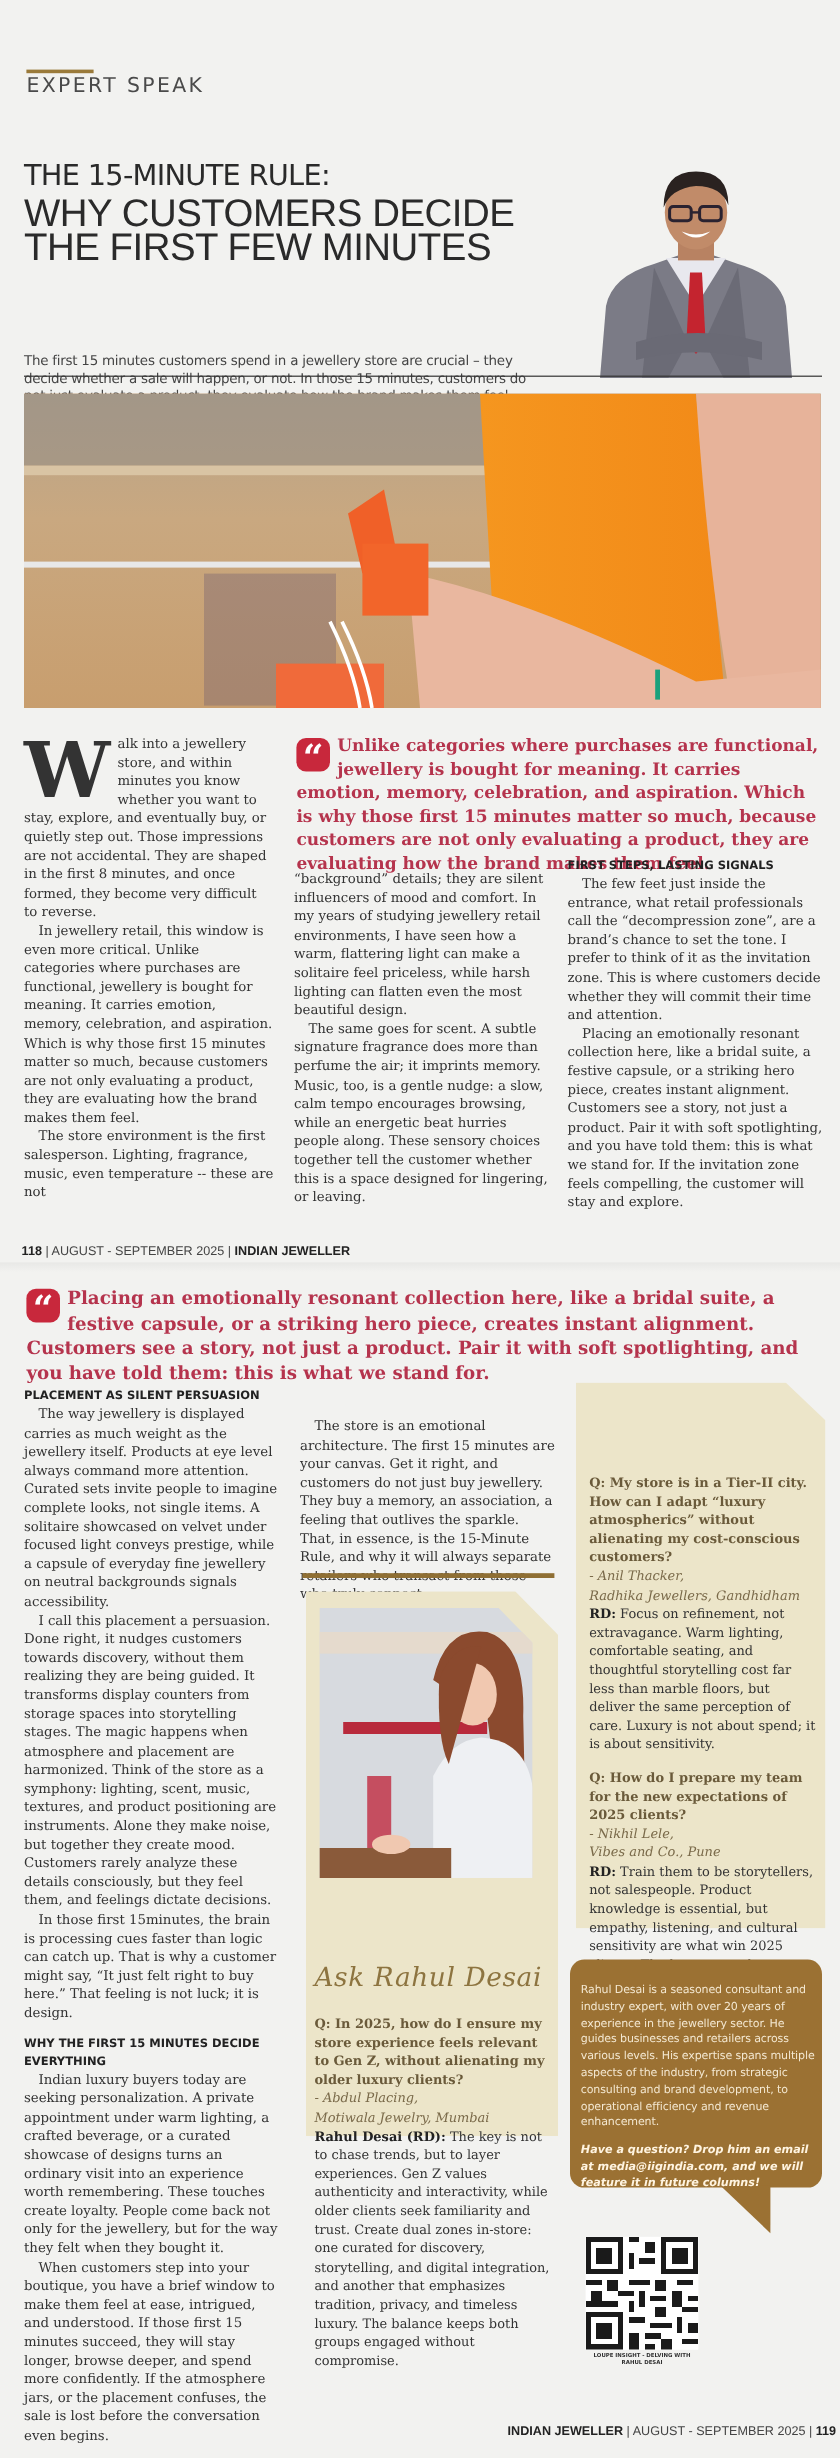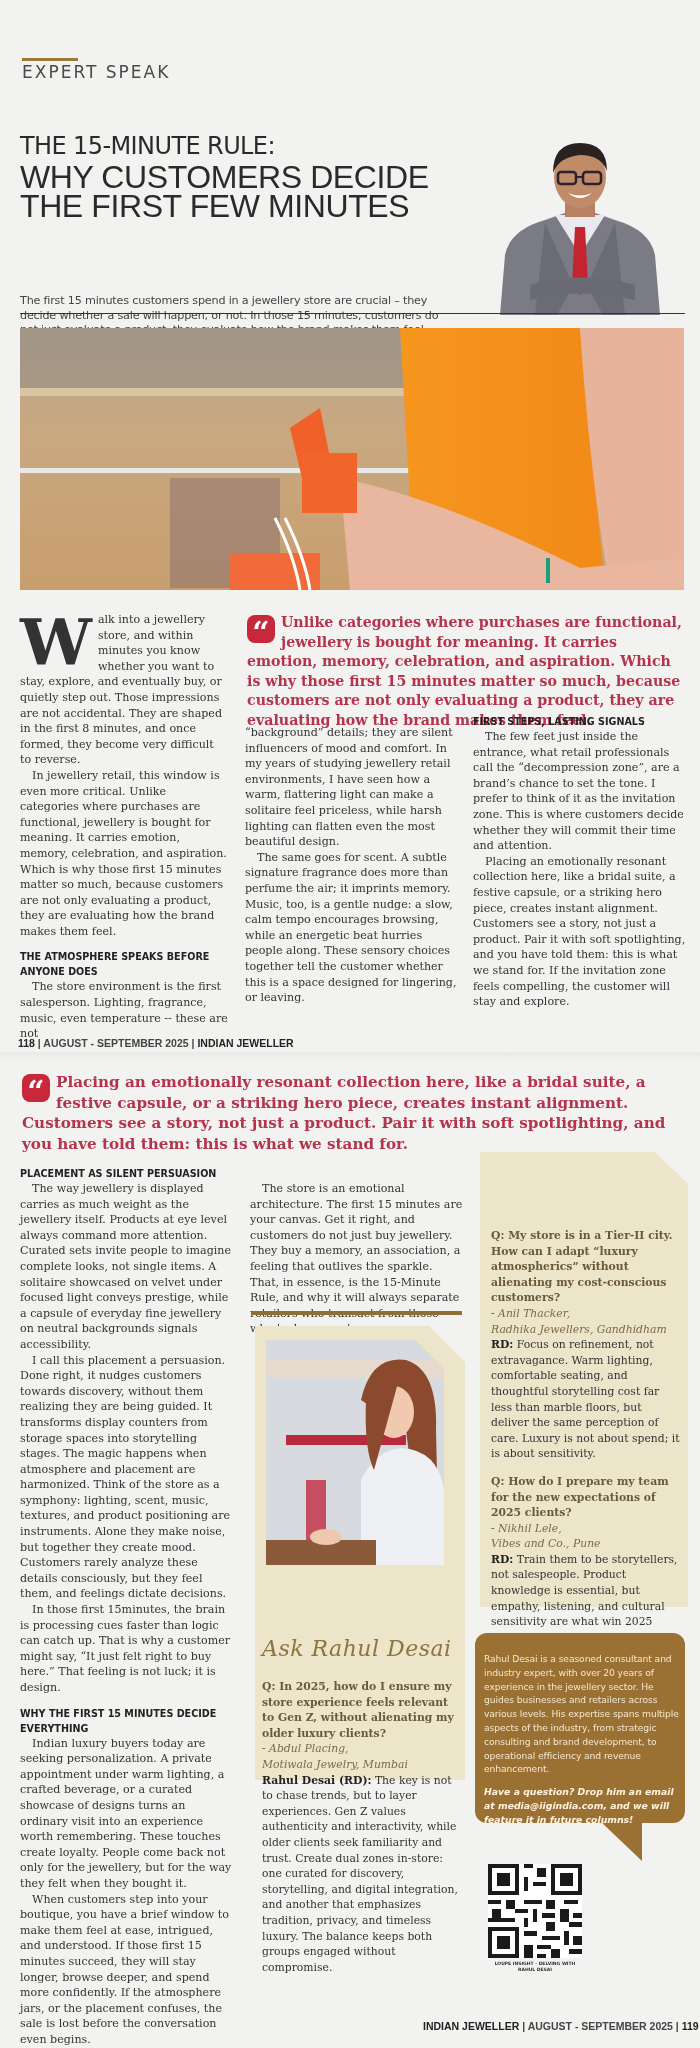--- a/index.html
+++ b/index.html
@@ -25,21 +25,21 @@
   .col { font-size: 11.1px; line-height: 15.6px; color: #333; text-align: left; }
   .col p { text-indent: 12px; }
   .col p.noind { text-indent: 0; }
   .subhead { font-family: "DejaVu Sans", sans-serif; font-weight: 800; font-size: 9.6px; line-height: 15px; color: #222; letter-spacing: 0px; margin-top: 10px; text-transform: uppercase; }
 
   .dropcap { float: left; font-family: "DejaVu Serif", serif; font-size: 64px; line-height: 56px; font-weight: 700; color: #333; margin: 3px 6px 0 0; }
 
   .pullquote { font-family: "DejaVu Serif", serif; font-weight: 700; color: #b5344d; }
   .quote-icon { display: inline-block; width: 28px; height: 28px; background: #c8283c; border-radius: 8px; color: #fff; font-size: 30px; font-weight: 900; line-height: 36px; text-align: center; font-family: "DejaVu Serif", serif; float: left; margin: 2px 6px 0 0; }
 
-  .folio { font-family: "Liberation Sans", sans-serif; font-size: 10.5px; color: #444; font-weight: bold; }
+  .folio { font-family: "Liberation Sans", sans-serif; font-size: 10.5px; color: #444; }
   .folio b { color: #222; }
 
   
   .page-divider { left: 0; top: 1052px; width: 700px; height: 8px; background: linear-gradient(#e8e8e6,#f2f2f0); }
 
   .gold-rule { left: 252px; top: 1311px; width: 210px; height: 4px; background: #8f6f34; }
 
   .qa-panel-left { left: 255px; top: 1326px; width: 210px; height: 454px; background: #ece5c9; clip-path: polygon(0 0, 83% 0, 100% 8%, 100% 100%, 0 100%); }
   .qa-photo { left: 266px; top: 1340px; width: 178px; height: 225px; overflow:hidden; clip-path: polygon(0 0, 84% 0, 100% 13%, 100% 100%, 0 100%); }
   .qa-script { left: 262px; top: 1636px; font-family: "DejaVu Serif", serif; font-style: italic; font-size: 22px; color: #8d7440; letter-spacing: 0.5px; }
@@ -120,21 +120,20 @@
     <rect x="210" y="225" width="90" height="40" fill="#f06a3a"></rect>
     <path d="M255 190 Q275 230 280 262" stroke="#fff" stroke-width="3" fill="none"></path>
     <path d="M265 190 Q285 230 290 262" stroke="#fff" stroke-width="3" fill="none"></path>
   </svg>
 </div>
 
 <div class="abs col" style="left:20px; top:612px; width:208px;">
   <span class="dropcap">W</span>
   <p class="noind">alk into a jewellery store, and within minutes you know whether you want to stay, explore, and eventually buy, or quietly step out. Those impressions are not accidental. They are shaped in the first 8 minutes, and once formed, they become very difficult to reverse.</p>
   <p>In jewellery retail, this window is even more critical. Unlike categories where purchases are functional, jewellery is bought for meaning. It carries emotion, memory, celebration, and aspiration. Which is why those first 15 minutes matter so much, because customers are not only evaluating a product, they are evaluating how the brand makes them feel.</p>
-  <div class="subhead">THE ATMOSPHERE SPEAKS BEFORE ANYONE DOES</div>
   <p>The store environment is the first salesperson. Lighting, fragrance, music, even temperature -- these are not</p>
 </div>
 
 <div class="abs pullquote" style="left:247px; top:613px; width:440px; font-size:14.2px; line-height:19.5px;">
   <span class="quote-icon">“</span>
   <span>Unlike categories where purchases are functional, jewellery is bought for meaning. It carries emotion, memory, celebration, and aspiration. Which is why those first 15 minutes matter so much, because customers are not only evaluating a product, they are evaluating how the brand makes them feel.</span>
 </div>
 
 <div class="abs col" style="left:245px; top:725px; width:212px;">
   <p class="noind">“background” details; they are silent influencers of mood and comfort. In my years of studying jewellery retail environments, I have seen how a warm, flattering light can make a solitaire feel priceless, while harsh lighting can flatten even the most beautiful design.</p>
@@ -152,21 +151,21 @@
 </div>
 
 <div class="abs page-divider"></div>
 
 <div class="abs pullquote" style="left:22px; top:1072px; width:665px; font-size:15.2px; line-height:20.5px;">
   <span class="quote-icon">“</span>
   <span>Placing an emotionally resonant collection here, like a bridal suite, a festive capsule, or a striking hero piece, creates instant alignment. Customers see a story, not just a product. Pair it with soft spotlighting, and you have told them: this is what we stand for.</span>
 </div>
 
 <div class="abs col" style="left:20px; top:1152px; width:212px;">
-  <div class="subhead" style="margin-top:14px">PLACEMENT AS SILENT PERSUASION</div>
+  <div class="subhead" style="margin-top:4px">PLACEMENT AS SILENT PERSUASION</div>
   <p>The way jewellery is displayed carries as much weight as the jewellery itself. Products at eye level always command more attention. Curated sets invite people to imagine complete looks, not single items. A solitaire showcased on velvet under focused light conveys prestige, while a capsule of everyday fine jewellery on neutral backgrounds signals accessibility.</p>
   <p>I call this placement a persuasion. Done right, it nudges customers towards discovery, without them realizing they are being guided. It transforms display counters from storage spaces into storytelling stages. The magic happens when atmosphere and placement are harmonized. Think of the store as a symphony: lighting, scent, music, textures, and product positioning are instruments. Alone they make noise, but together they create mood. Customers rarely analyze these details consciously, but they feel them, and feelings dictate decisions.</p>
   <p>In those first 15minutes, the brain is processing cues faster than logic can catch up. That is why a customer might say, “It just felt right to buy here.” That feeling is not luck; it is  design.</p>
   <div class="subhead">WHY THE FIRST 15 MINUTES DECIDE EVERYTHING</div>
   <p>Indian luxury buyers today are seeking personalization. A private appointment under warm lighting, a crafted beverage, or a curated showcase of designs turns an ordinary visit into an experience worth remembering. These touches create loyalty. People come back not only for the jewellery, but for the way they felt when they bought it.</p>
   <p>When customers step into your boutique, you have a brief window to make them feel at ease, intrigued, and understood. If those first 15 minutes succeed, they will stay longer, browse deeper, and spend more confidently. If the atmosphere jars, or the placement confuses, the sale is lost before the conversation even begins.</p>
 </div>
 
 <div class="abs col" style="left:250px; top:1181px; width:214px;">
   <p>The store is an emotional architecture. The first 15 minutes are your canvas. Get it right, and customers do not  just buy jewellery. They buy a memory, an association, a feeling that outlives the sparkle. That, in essence, is the 15-Minute Rule, and why it will always separate retailers who transact from those who truly connect.</p>

